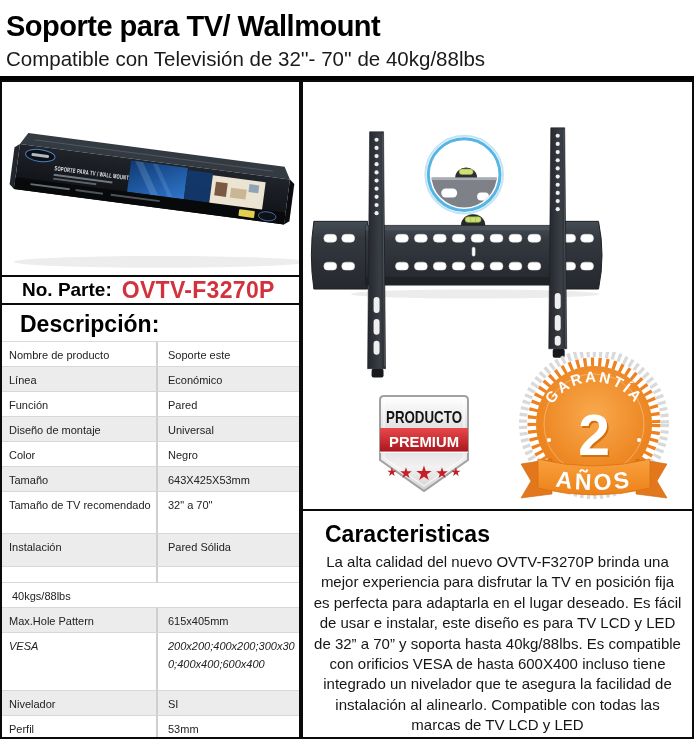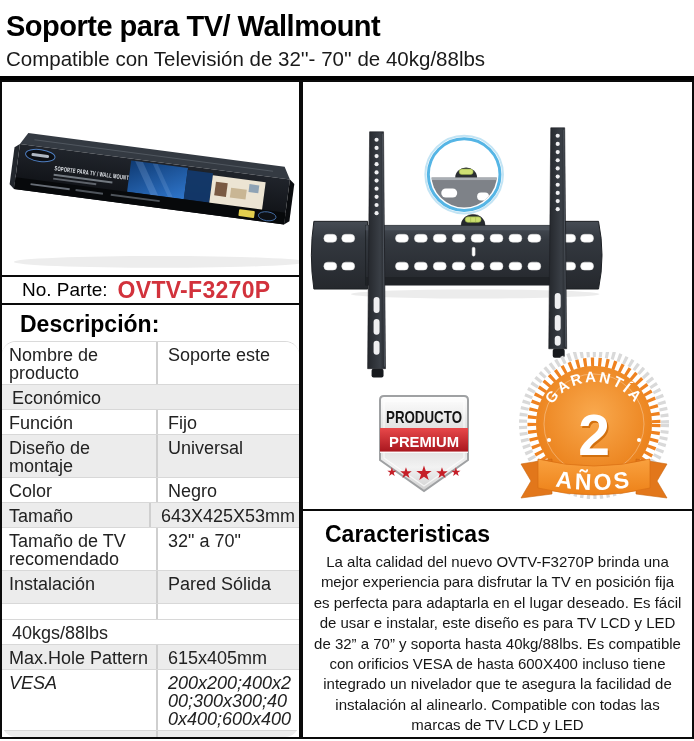--- a/index.html
+++ b/index.html
@@ -16,26 +16,26 @@
   
   .content { display:flex; height:659px; border:2px solid #0a0a0a; border-top-width:2px; }
   .col-left { width:301px; border-right:4px solid #0a0a0a; display:flex; flex-direction:column; background:#fff; }
   .col-right { flex:1; display:flex; flex-direction:column; background:#fff; }
 
   
   .box-photo { height:195px; border-bottom:2px solid #0a0a0a; position:relative; overflow:hidden; }
   .box-photo svg { display:block; width:100%; height:100%; }
 
   .part-row { height:28px; border-bottom:2px solid #0a0a0a; display:flex; align-items:center; padding-left:20px; }
-  .part-label { font-size:19px; font-weight:normal; color:#000; }
+  .part-label { font-size:19px; font-weight:bold; color:#000; }
   .part-value { font-size:23px; font-weight:bold; color:#d2323c; margin-left:10px; letter-spacing:0.3px; }
 
   .desc-heading { font-size:23px; font-weight:bold; color:#000; padding:6px 0 3px 18px; }
 
-  .spec-table { flex:1; overflow:hidden; border-top:1px solid #dadada; font-size:18px; color:#222;border-radius:14px; }
+  .spec-table { flex:1; overflow:hidden; border-top:1px solid #dadada; font-size:11px; color:#222; }
   .trow { display:flex; min-height:25px; border-bottom:1px solid #d8d8d8; background:#fff; }
   .trow.shaded { background:#ececec; }
   .tcell-label { width:156px; border-right:2px solid #cfcfcf; padding:4px 4px 2px 7px; line-height:18px; }
   .tcell-value { flex:1; padding:4px 4px 2px 10px; line-height:18px; }
   .trow.r-tall2 { min-height:42px; }
   .trow.r-inst  { min-height:33px; }
   .trow.r-spacer{ min-height:16px; }
   .trow.r-vesa  { min-height:58px;font-style:italic; }
   .trow.r-small { min-height:23px; }
   .break { word-break:break-all; }
@@ -113,25 +113,26 @@
       </div>
 
       <div class="desc-heading">Descripción:</div>
 
       <div class="spec-table">
         <div class="trow">
             <div class="tcell-label">Nombre de producto</div>
             <div class="tcell-value">Soporte este</div>
           </div>
         <div class="trow shaded">
+            <div class="tcell-label">Línea</div>
             <div class="tcell-value">Económico</div>
           </div>
         <div class="trow">
             <div class="tcell-label">Función</div>
-            <div class="tcell-value">Fijo</div>
+            <div class="tcell-value">Pared</div>
           </div>
         <div class="trow shaded">
             <div class="tcell-label">Diseño de montaje</div>
             <div class="tcell-value">Universal</div>
           </div>
         <div class="trow">
             <div class="tcell-label">Color</div>
             <div class="tcell-value">Negro</div>
           </div>
         <div class="trow shaded">

